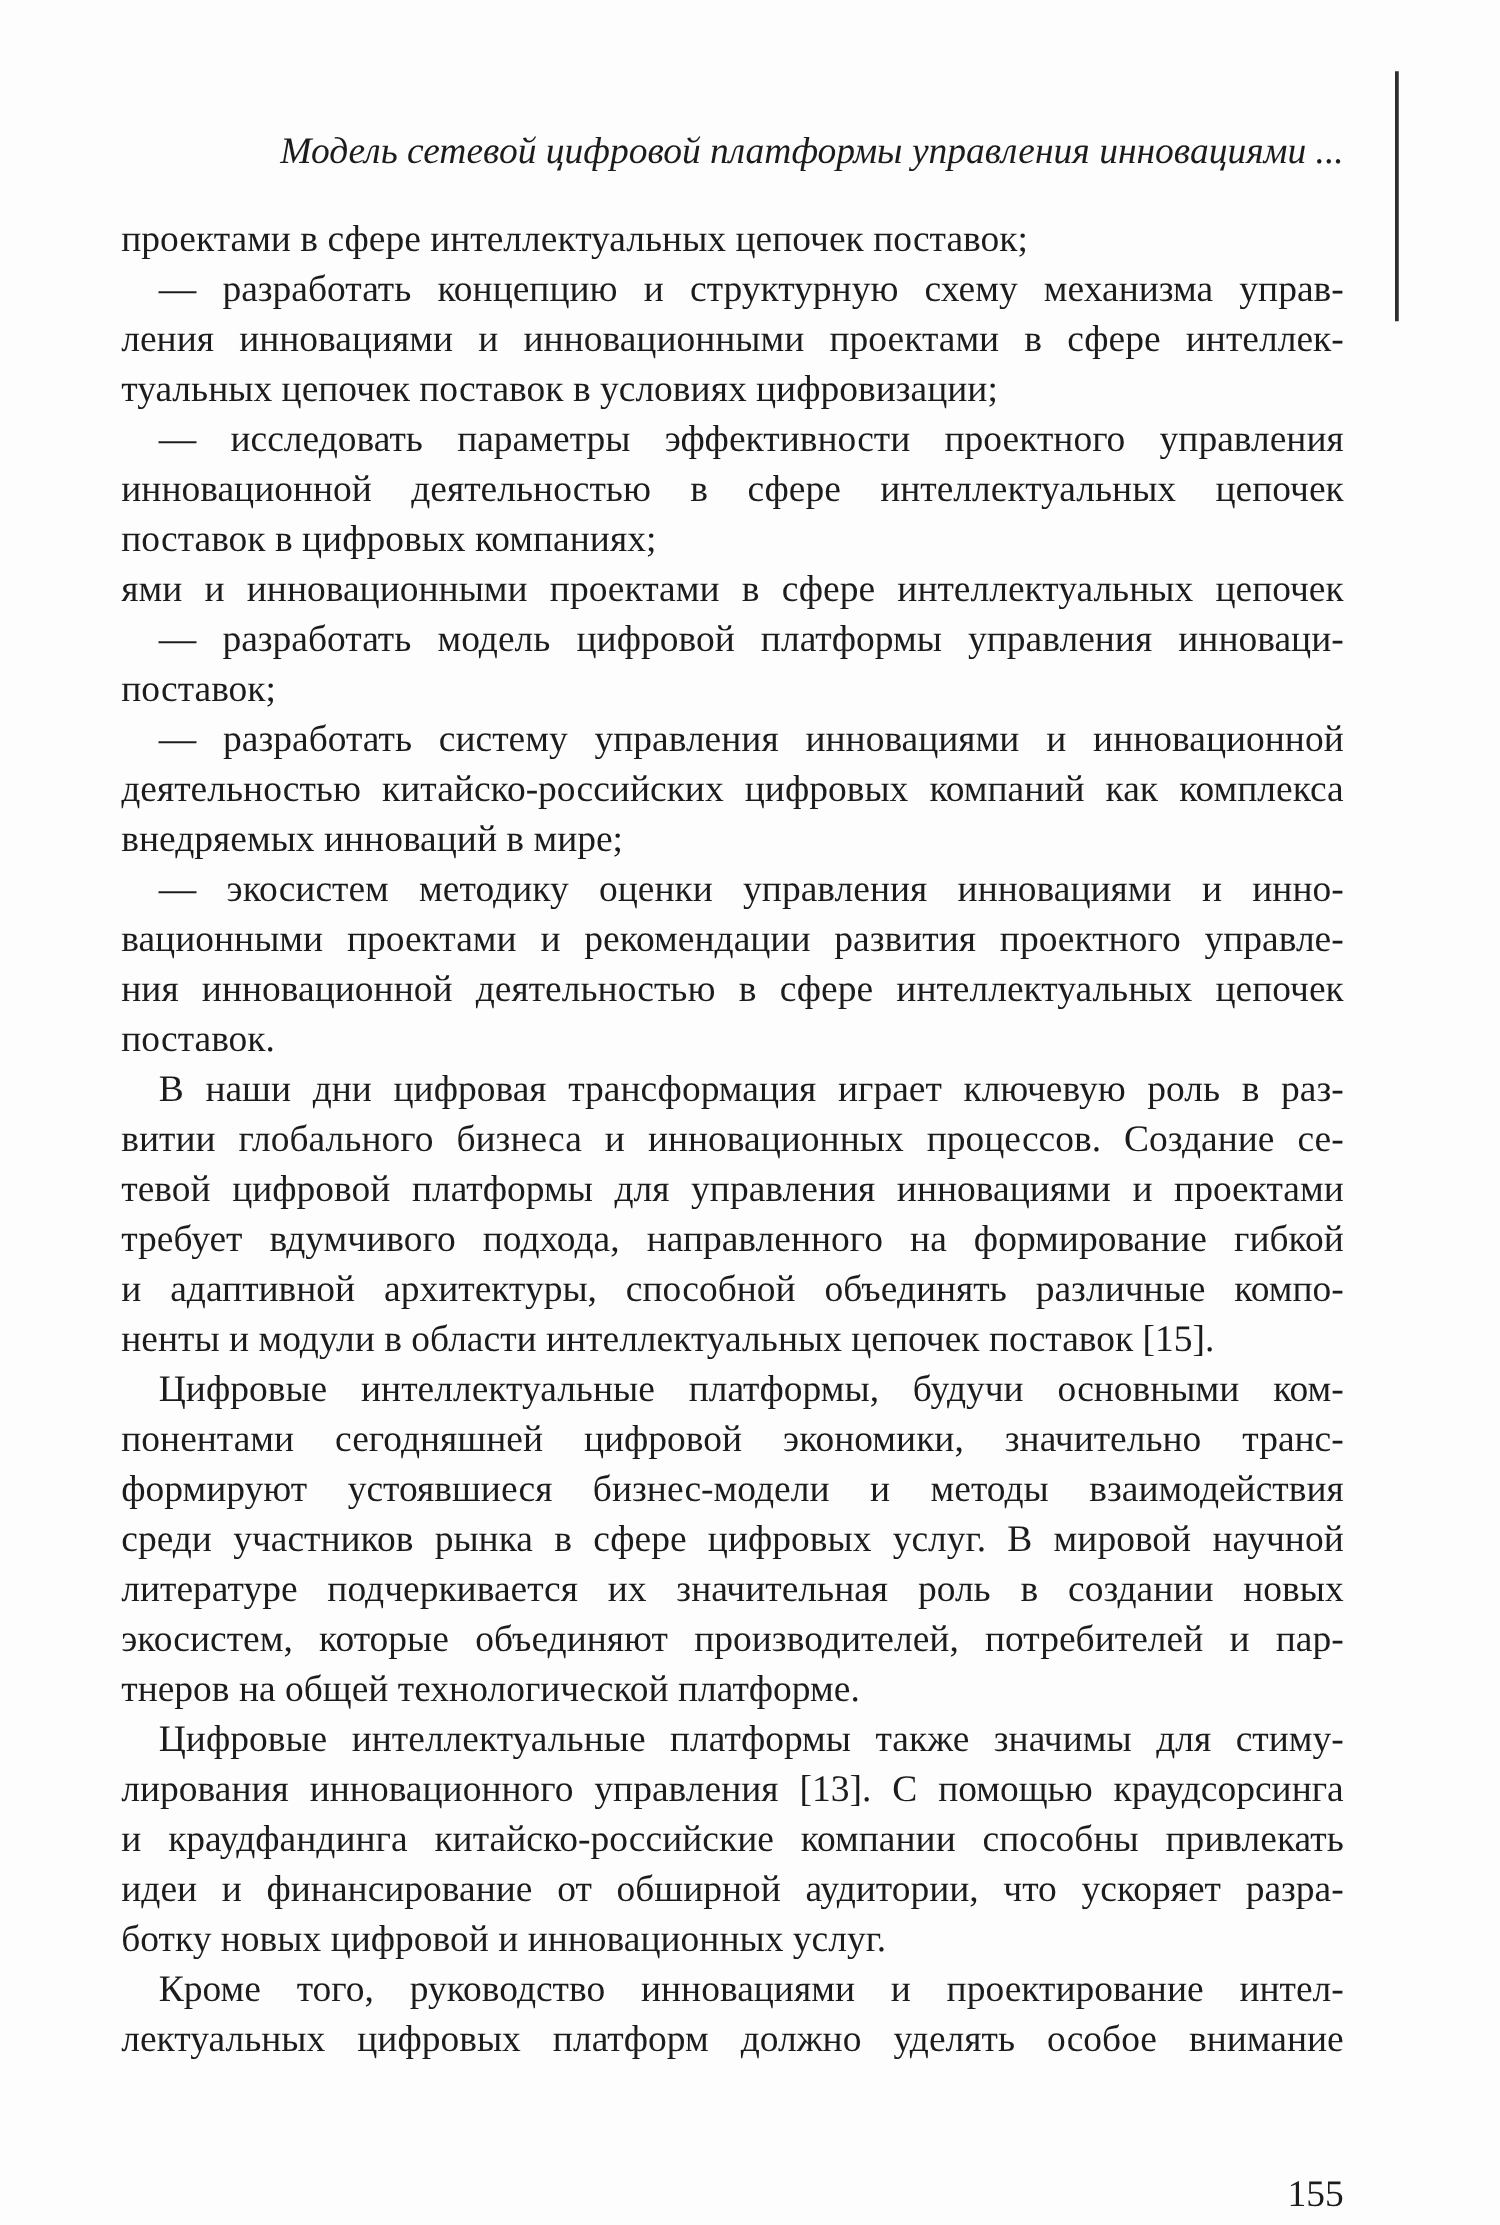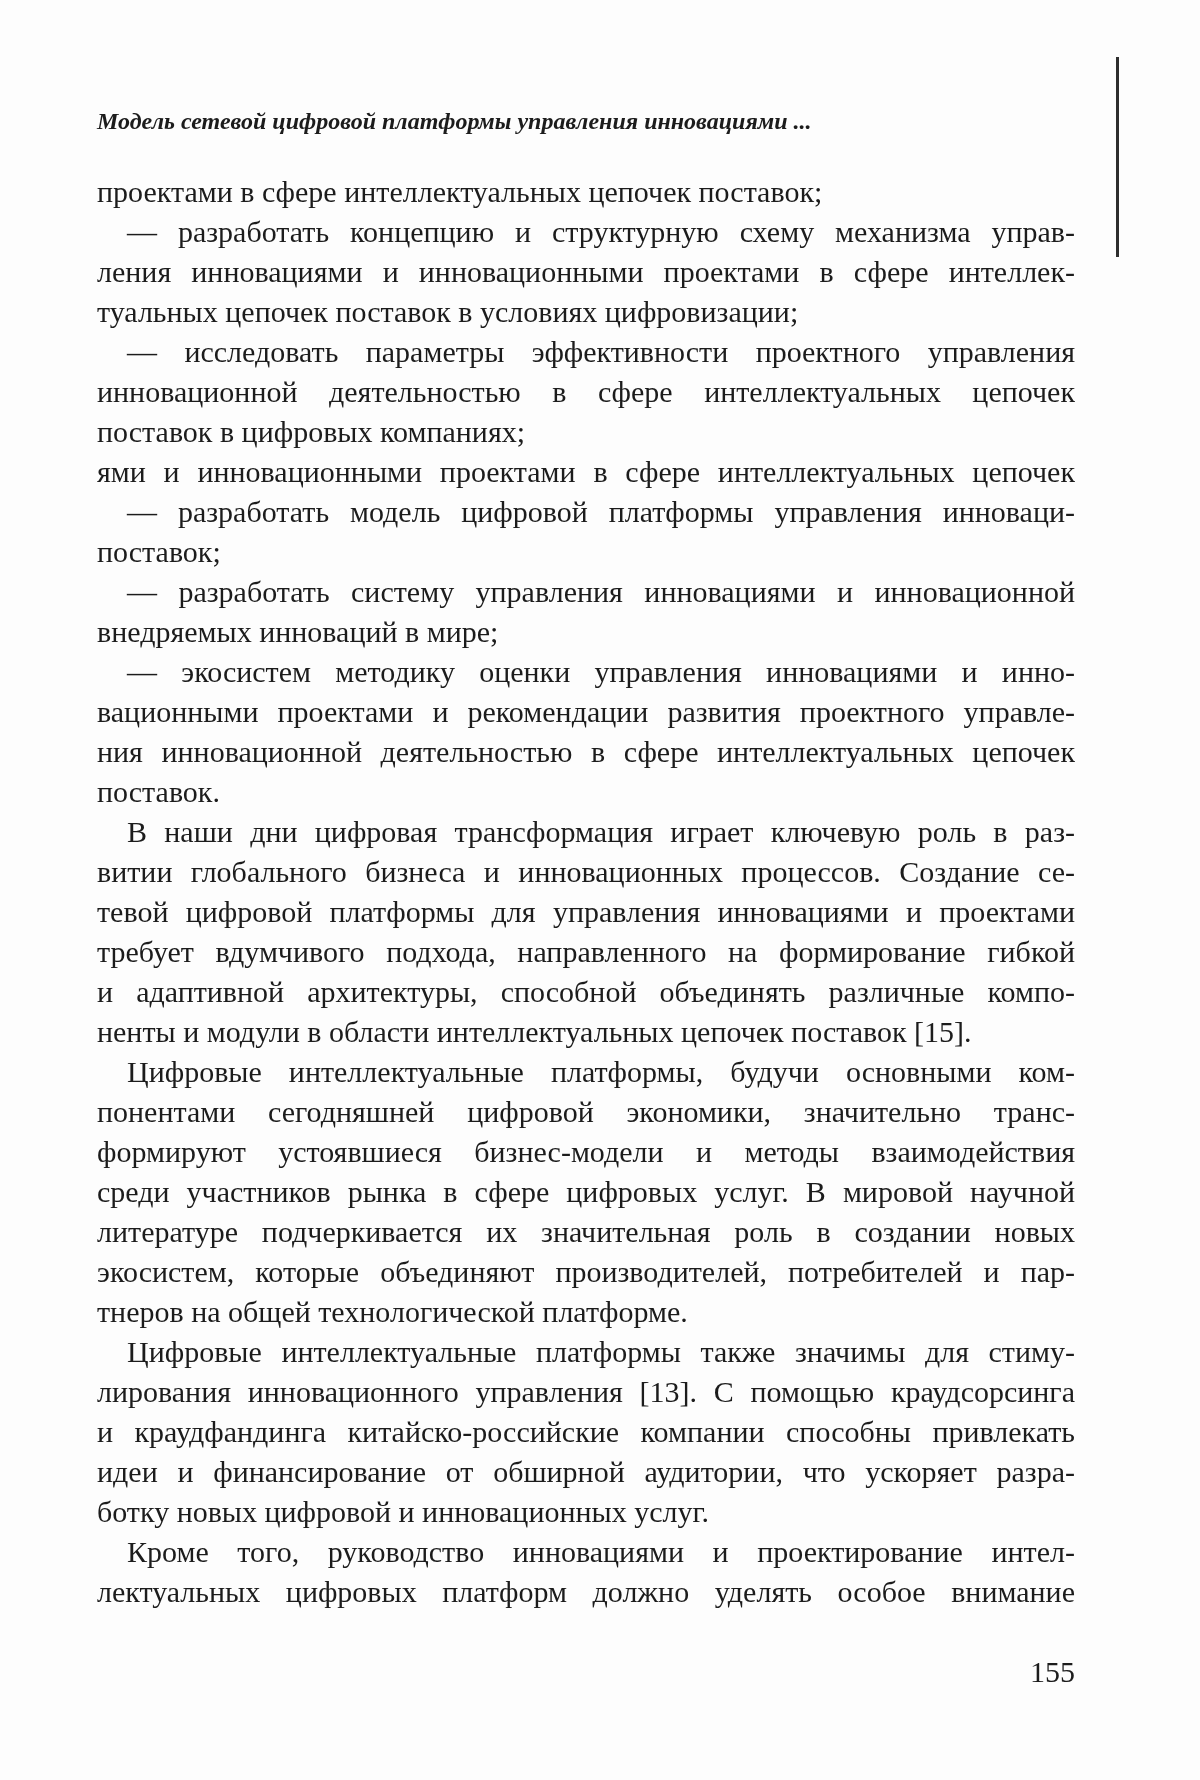--- a/index.html
+++ b/index.html
@@ -18,23 +18,24 @@
     top: 57px;
     width: 3px;
     height: 200px;
     background: #2e2e2e;
   }
   .running-head {
     position: absolute;
     left: 97px;
     top: 101px;
     width: 978px;
+    text-align: right;
     font-style: italic;
-    font-weight: bold;
-    font-size: 24px;
+    font-weight: normal;
+    font-size: 30px;
     line-height: 40px;
     white-space: nowrap;
   }
   .page-body {
     position: absolute;
     left: 97px;
     top: 172px;
     width: 978px;
     font-size: 30px;
     line-height: 40px;
@@ -47,21 +48,21 @@
     text-align-last: justify;
   }
   .line.para-end {
     text-align: center;
     text-align-last: left;
   }
   .line.indent { text-indent: 30px; }
   .page-number {
     position: absolute;
     left: 97px;
-    top: 1652px;
+    top: 1736px;
     width: 978px;
     text-align: right;
     font-size: 30px;
     line-height: 40px;
   }
 </style>
 </head>
 <body>
 
 <div class="page">
@@ -81,20 +82,21 @@
         <div class="line">инновационной деятельностью в сфере интеллектуальных цепочек</div>
         <div class="line para-end">поставок в цифровых компаниях;</div>
       </div>
       <div class="paragraph">
         <div class="line">ями и инновационными проектами в сфере интеллектуальных цепочек</div>
         <div class="line indent">— разработать модель цифровой платформы управления инноваци-</div>
         <div class="line para-end">поставок;</div>
       </div>
       <div class="paragraph">
         <div class="line indent">— разработать систему управления инновациями и инновационной</div>
+        <div class="line">деятельностью китайско-российских цифровых компаний как комплекса</div>
         <div class="line para-end">внедряемых инноваций в мире;</div>
       </div>
       <div class="paragraph">
         <div class="line indent">— экосистем методику оценки управления инновациями и инно-</div>
         <div class="line">вационными проектами и рекомендации развития проектного управле-</div>
         <div class="line">ния инновационной деятельностью в сфере интеллектуальных цепочек</div>
         <div class="line para-end">поставок.</div>
       </div>
       <div class="paragraph">
         <div class="line indent">В наши дни цифровая трансформация играет ключевую роль в раз-</div>

